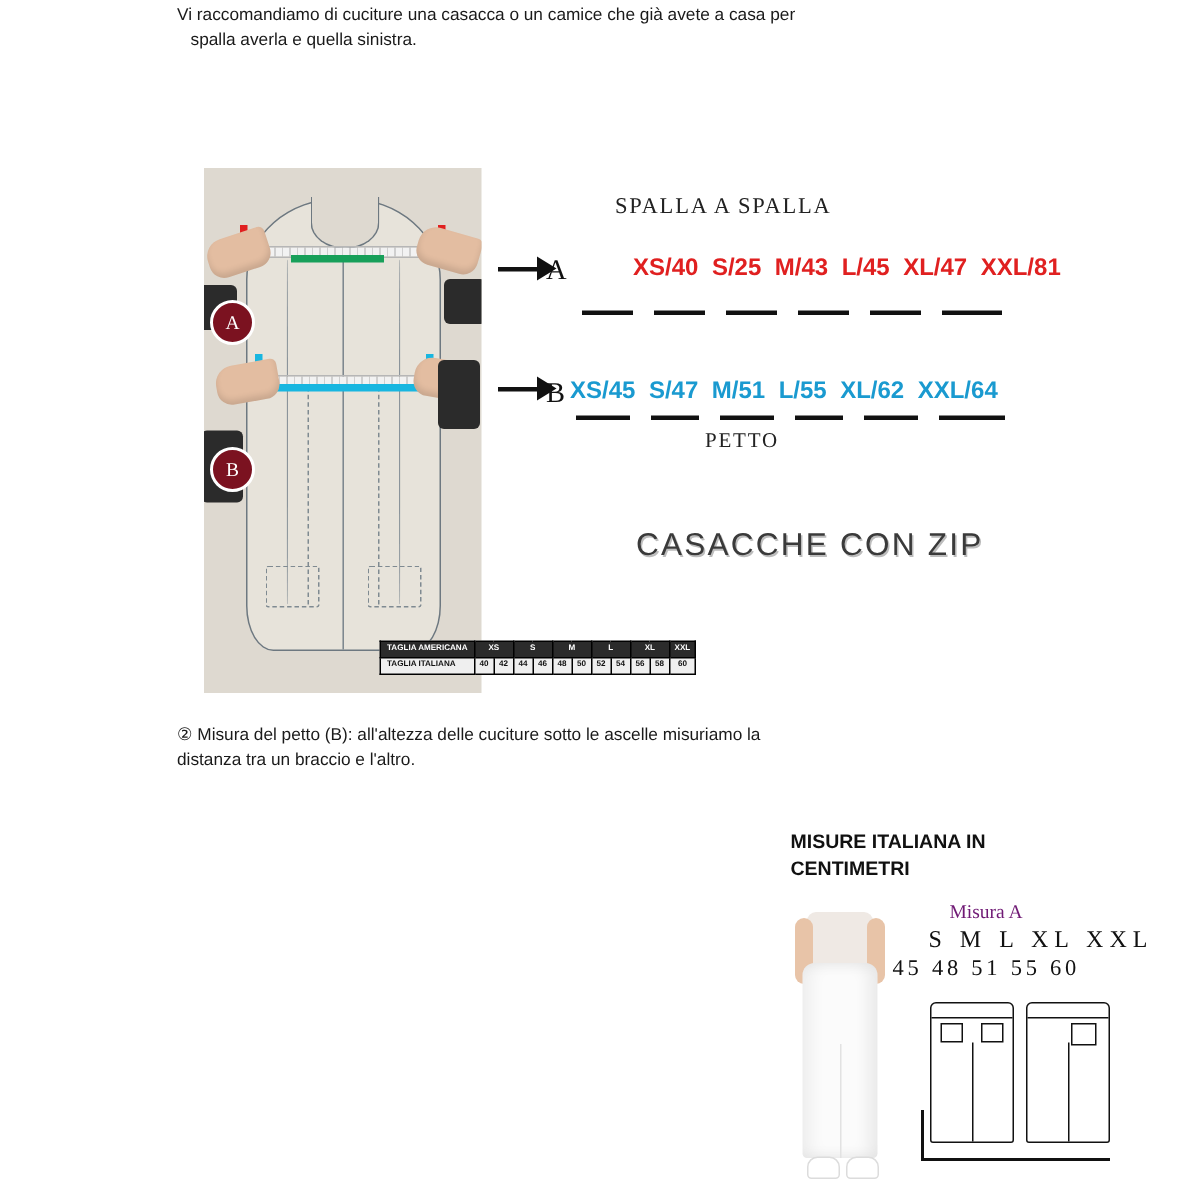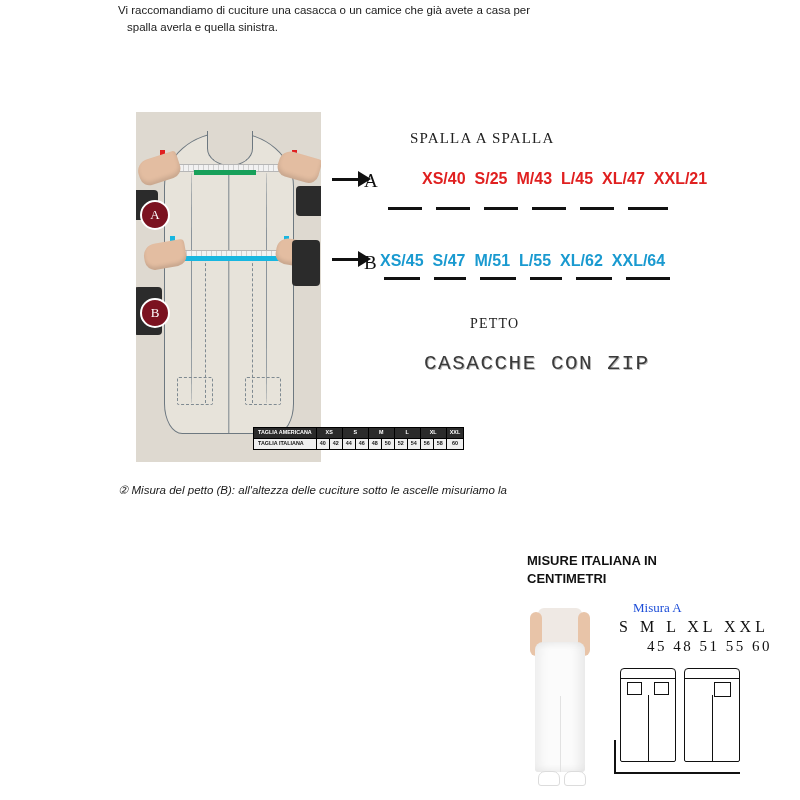--- a/index.html
+++ b/index.html
@@ -174,21 +174,20 @@
     font-size: 15px;
     letter-spacing: 1.2px;
     color: #222;
   }
   #petto-title {
     left: 470px; top: 287px;
     font-family: "Liberation Serif", serif;
     font-size: 14px;
     letter-spacing: 1.2px;
     color: #222;
-    margin-top: 29px;
   }
   .row-label {
     position: absolute;
     font-family: "Liberation Serif", serif;
     font-size: 19px;
     color: #111;
   }
   .size-row {
     position: absolute;
     display: flex;
@@ -205,21 +204,21 @@
     display: flex;
     gap: 14px;
   }
   .underline-row span {
     display: block;
     height: 3px;
     background: #111;
   }
   #casacche-title {
     left: 424px; top: 352px;
-    font-family: Liberation Mono, monospace;
+    font-family: Liberation Sans, sans-serif;
     font-size: 21px;
     letter-spacing: 1.5px;
     color: #3a3a3a;
     text-shadow: 1px 1px 0 #bdbdbd;
   }
 
   
   #size-table {
     left: 253px; top: 427px;
     border-collapse: collapse;
@@ -245,46 +244,46 @@
   #size-table tr.light td { background: #efefef; color: #111; font-weight: bold; }
 
   
   #caption2 {
     left: 118px; top: 482px;
     width: 540px;
     font-size: 11.5px;
     line-height: 1.5;
     color: #1a1a1a;
   }
-  #caption2 p { margin: 0; font-style: italic; }
+  #caption2 p { margin: 0; }
 
   
   #misure-title {
     left: 527px; top: 552px;
     width: 200px;
     font-size: 13px;
     font-weight: bold;
     line-height: 1.35;
     color: #111;
   }
   #misura-a-label {
     left: 633px; top: 600px;
     font-family: "Liberation Serif", serif;
     font-size: 13px;
-    color: #1d4ed8;
+    color: #701a75;
   }
   #bottom-sizes {
     left: 619px; top: 618px;
     font-family: "Liberation Serif", serif;
     font-size: 16px;
     letter-spacing: 4px;
     color: #111;
   }
   #bottom-values {
-    left: 647px; top: 638px;
+    left: 595px; top: 638px;
     font-family: "Liberation Serif", serif;
     font-size: 15px;
     letter-spacing: 2.5px;
     color: #111;
   }
 
   
   #model {
     left: 508px; top: 608px;
     width: 104px; height: 186px;
@@ -404,21 +403,21 @@
 
 <div class="abs" id="spalla-title">SPALLA A SPALLA</div>
 
 <div class="abs row-label" style="left:364px; top:170px;">A</div>
 <div class="abs size-row red" style="left:382px; top:170px;margin-left:40px;">
   <span>XS/40</span>
   <span>S/25</span>
   <span>M/43</span>
   <span>L/45</span>
   <span>XL/47</span>
-  <span>XXL/21</span>
+  <span>XXL/81</span>
 </div>
 <div class="abs underline-row" style="left:388px; top:207px;">
   <span style="width:34px;"></span>
   <span style="width:34px;"></span>
   <span style="width:34px;"></span>
   <span style="width:34px;"></span>
   <span style="width:34px;"></span>
   <span style="width:40px;"></span>
 </div>
 
@@ -466,20 +465,21 @@
     <td>54</td>
     <td>56</td>
     <td>58</td>
     <td>60</td>
   </tr>
 </tbody>
   </table>
 
 <div class="abs" id="caption2">
   <p>② Misura del petto (B): all'altezza delle cuciture sotto le ascelle misuriamo la</p>
+  <p>distanza tra un braccio e l'altro.</p>
 </div>
 
 <div class="abs" id="misure-title">MISURE ITALIANA IN CENTIMETRI</div>
 
 <div class="abs" id="model">
   <div class="m-top"></div>
   <div class="m-skin" style="left:22px; top:4px; width:12px; height:44px; border-radius:6px;"></div>
   <div class="m-skin" style="left:70px; top:4px; width:12px; height:44px; border-radius:6px;"></div>
   <div class="m-pants"></div>
   <div class="m-shoe" style="left:30px;"></div>

